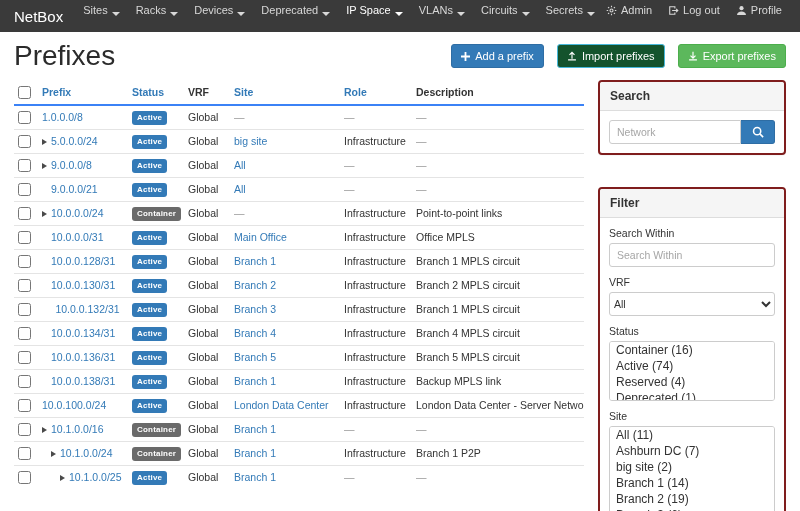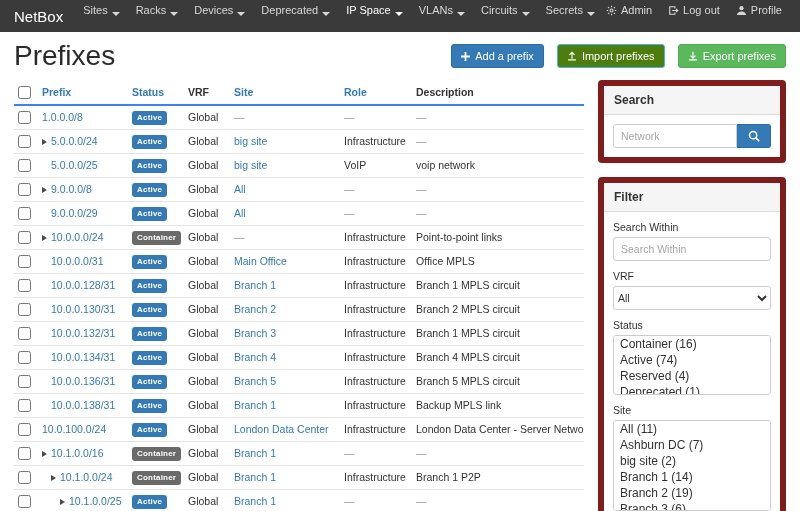--- a/index.html
+++ b/index.html
@@ -76,21 +76,21 @@
   }
   .tree-caret {
     display: inline-block; width: 0; height: 0; margin-right: 4px;
     border-left: 5px solid #4a4a4a;
     border-top: 3.5px solid transparent; border-bottom: 3.5px solid transparent;
   }
 
   
   .sidebar { width: 188px; margin-left: 14px; flex: none; }
   .panel {
-    border: 6px solid #7f1d1d; border-radius: 4px; margin-bottom: 14px;
+    border: 2px solid #7f1d1d; border-radius: 4px; margin-bottom: 32px;
     background: #fff; box-shadow: 0 1px 1px rgba(0,0,0,.04);
   }
   .panel-heading {
     background: #f5f5f5; padding: 7px 10px; font-size: 12px; font-weight: bold;
     color: #333; border-bottom: 1px solid #ddd; border-radius: 3px 3px 0 0;
   }
   .panel-body { padding: 9px; }
   .form-group { margin-bottom: 9px; }
   .form-group:last-child { margin-bottom: 2px; }
   .form-label { display: block; font-size: 10.5px; color: #333; margin: 0 0 4px; }
@@ -194,21 +194,21 @@
     <h1 class="page-title">Prefixes</h1>
     <div class="actions" id="action-buttons">
         <button class="btn" style="background: rgb(51, 122, 183); border-color: rgb(46, 109, 164);">
           <span class="icon">
             <svg width="9" height="9" viewBox="0 0 10 10" fill="currentColor">
               <path d="M4 0h2v4h4v2H6v4H4V6H0V4h4z"></path>
             </svg>
           </span>
           <span>Add a prefix</span>
         </button>
-        <button class="btn" style="background: #4d7c0f; border-color: rgb(70, 184, 218);">
+        <button class="btn" style="background: #14532d; border-color: rgb(70, 184, 218);">
           <span class="icon">
             <svg width="10" height="10" viewBox="0 0 14 14" fill="none" stroke="currentColor" stroke-width="1.6">
               <path d="M7 11V2M3.5 5.5L7 2l3.5 3.5M1.5 12.5h11"></path>
             </svg>
           </span>
           <span>Import prefixes</span>
         </button>
         <button class="btn" style="background: rgb(92, 184, 92); border-color: rgb(76, 174, 76);">
           <span class="icon">
             <svg width="10" height="10" viewBox="0 0 14 14" fill="none" stroke="currentColor" stroke-width="1.6">
@@ -248,39 +248,30 @@
               <td><input type="checkbox" style=""></td>
               <td style="padding-left: 4px;"><span class="tree-caret"></span><a>5.0.0.0/24</a></td>
               <td><span class="badge" style="background: rgb(51, 122, 183);">Active</span></td>
               <td><span>Global</span></td>
               <td><a>big site</a></td>
               <td><span>Infrastructure</span></td>
               <td><span class="dash">—</span></td>
             </tr>
             <tr>
               <td><input type="checkbox" style=""></td>
-              <td style="padding-left: 13px;"><a>5.0.0.0/25</a></td>
-              <td><span class="badge" style="background: rgb(51, 122, 183);">Active</span></td>
-              <td><span>Global</span></td>
-              <td><a>big site</a></td>
-              <td><span>VoIP</span></td>
-              <td><span>voip network</span></td>
-            </tr>
-            <tr>
-              <td><input type="checkbox" style=""></td>
               <td style="padding-left: 4px;"><span class="tree-caret"></span><a>9.0.0.0/8</a></td>
               <td><span class="badge" style="background: rgb(51, 122, 183);">Active</span></td>
               <td><span>Global</span></td>
               <td><a>All</a></td>
               <td><span class="dash">—</span></td>
               <td><span class="dash">—</span></td>
             </tr>
             <tr>
               <td><input type="checkbox" style=""></td>
-              <td style="padding-left: 13px;"><a>9.0.0.0/29</a></td>
+              <td style="padding-left: 13px;"><a>9.0.0.0/21</a></td>
               <td><span class="badge" style="background: rgb(51, 122, 183);">Active</span></td>
               <td><span>Global</span></td>
               <td><a>All</a></td>
               <td><span class="dash">—</span></td>
               <td><span class="dash">—</span></td>
             </tr>
             <tr>
               <td><input type="checkbox" style=""></td>
               <td style="padding-left: 4px;"><span class="tree-caret"></span><a>10.0.0.0/24</a></td>
               <td><span class="badge" style="background: rgb(106, 106, 106);">Container</span></td>
@@ -311,21 +302,21 @@
               <td><input type="checkbox" style=""></td>
               <td style="padding-left: 13px;"><a>10.0.0.130/31</a></td>
               <td><span class="badge" style="background: rgb(51, 122, 183);">Active</span></td>
               <td><span>Global</span></td>
               <td><a>Branch 2</a></td>
               <td><span>Infrastructure</span></td>
               <td><span>Branch 2 MPLS circuit</span></td>
             </tr>
             <tr>
               <td><input type="checkbox" style=""></td>
-              <td style="padding-left: 13px;"><a>10.0.0.132/31</a></td>
+              <td style="padding-left: 13px; text-align: center;"><a>10.0.0.132/31</a></td>
               <td><span class="badge" style="background: rgb(51, 122, 183);">Active</span></td>
               <td><span>Global</span></td>
               <td><a>Branch 3</a></td>
               <td><span>Infrastructure</span></td>
               <td><span>Branch 1 MPLS circuit</span></td>
             </tr>
             <tr>
               <td><input type="checkbox" style=""></td>
               <td style="padding-left: 13px;"><a>10.0.0.134/31</a></td>
               <td><span class="badge" style="background: rgb(51, 122, 183);">Active</span></td>

